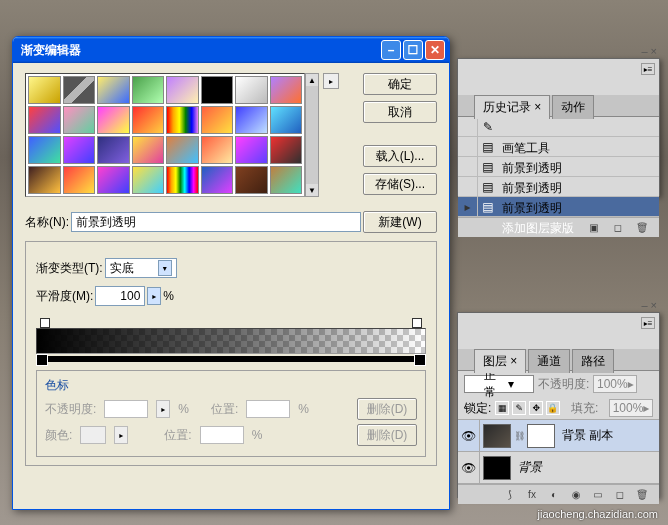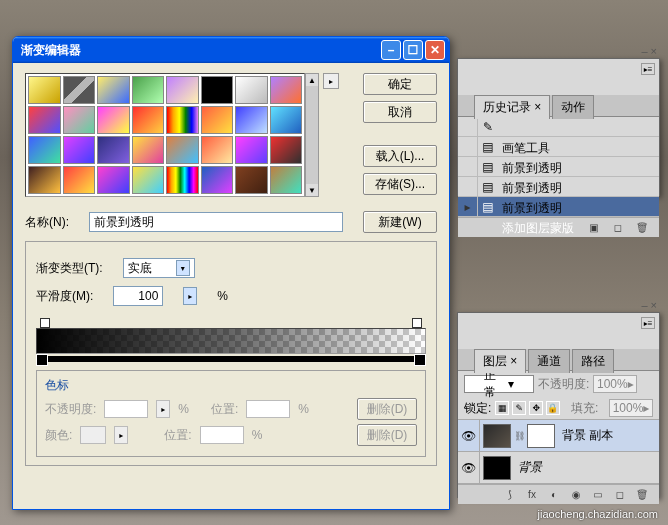--- a/index.html
+++ b/index.html
@@ -17,21 +17,21 @@
 .fieldset{border:1px solid #a0a0a0;margin-bottom:16px;padding:6px 8px 8px;}
 .fieldset-label{color:#1a4fa3;margin-bottom:4px;}
 .presets{display:flex;align-items:flex-start;}
 .preset-grid{width:280px;height:124px;border:1px inset #999;background:#fff;display:grid;grid-template-columns:repeat(8,1fr);grid-template-rows:repeat(4,1fr);gap:2px;padding:2px;}
 .swatch{border:1px solid #888;}
 .preset-scroll{width:14px;height:124px;background:#eee;border:1px solid #999;display:flex;flex-direction:column;}
 .preset-scroll .arr{height:12px;background:#ddd;display:flex;align-items:center;justify-content:center;font-size:8px;}
 .preset-menu{width:16px;height:16px;border:1px solid #999;background:#eee;display:flex;align-items:center;justify-content:center;font-size:8px;margin-left:4px;}
 .sidebtns{position:absolute;top:10px;right:12px;display:flex;flex-direction:column;gap:6px;}
 .btn{width:74px;height:22px;background:#ece9d8;border:1px solid #888;border-radius:2px;display:flex;align-items:center;justify-content:center;cursor:pointer;box-shadow:inset 1px 1px #fff;}
-.row{display:flex;align-items:center;gap:20px;margin:8px 0;}
+.row{display:flex;align-items:center;gap:2px;margin:8px 0;}
 .label{white-space:nowrap;}
 .input{height:20px;background:#fff;border:1px solid #7f9db9;padding:0 4px;}
 .input.name{flex:1;}
 .select{width:72px;height:20px;background:#fff;border:1px solid #7f9db9;display:flex;align-items:center;justify-content:space-between;padding:0 4px;}
 .select .arrow{width:14px;height:16px;background:#cfe3ff;border:1px solid #7f9db9;display:flex;align-items:center;justify-content:center;font-size:8px;}
 .numfield{width:50px;height:20px;background:#fff;border:1px solid #7f9db9;text-align:right;padding:0 4px;}
 .gradbar-wrap{margin:12px 0 4px;}
 .stoprow{display:flex;justify-content:space-between;padding:0 4px;}
 .stop{width:10px;height:10px;border:1px solid #333;background:#fff;}
 .gradbar{height:26px;border:1px inset #999;background:linear-gradient(90deg,#000 0%,rgba(0,0,0,0.6) 50%,rgba(0,0,0,0) 100%),repeating-conic-gradient(#ccc 0 25%,#fff 0 50%) 0 0/12px 12px;}

